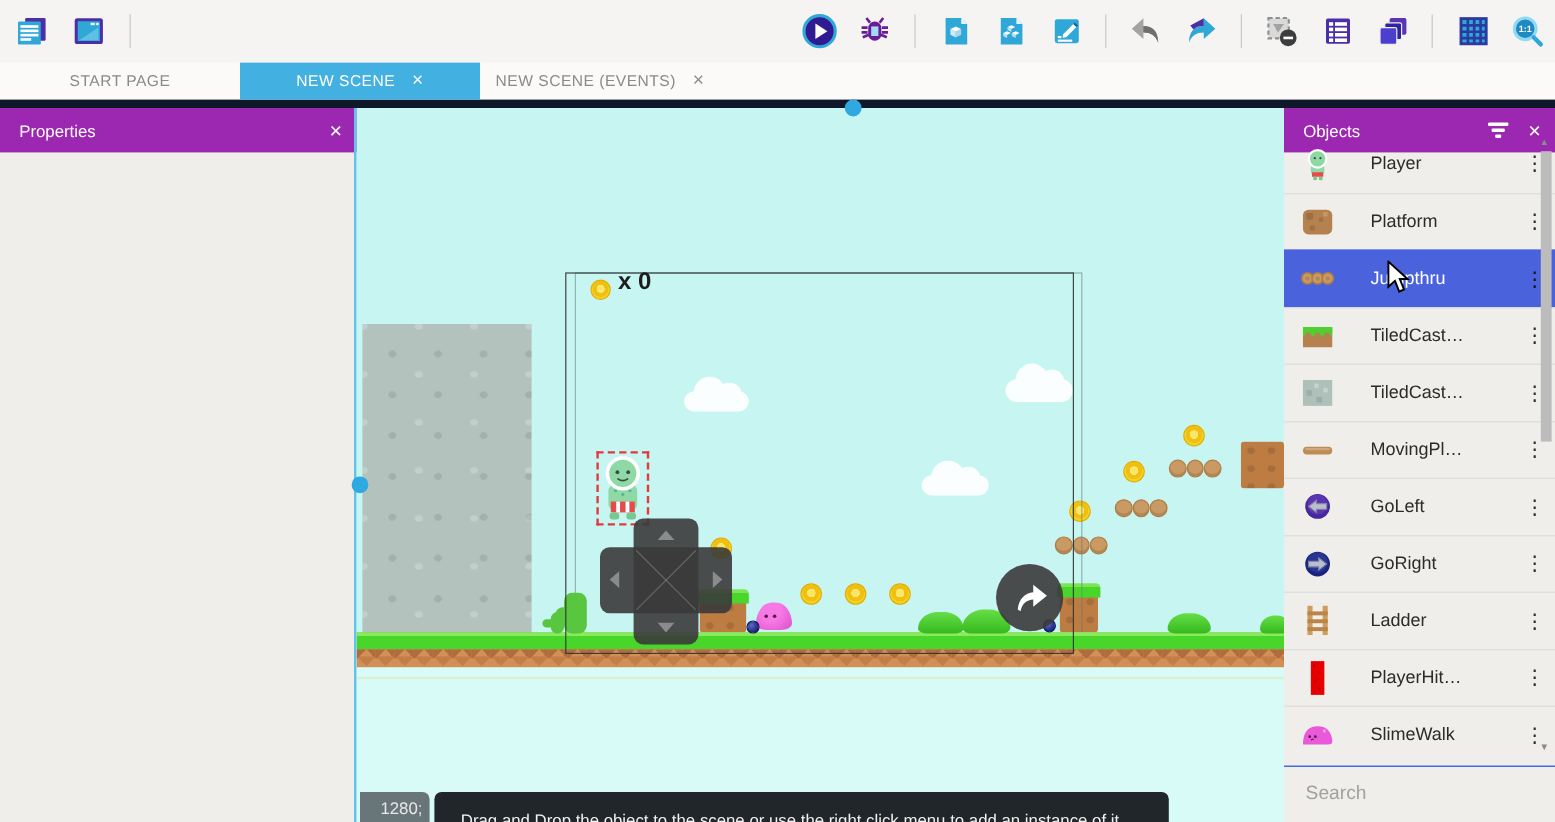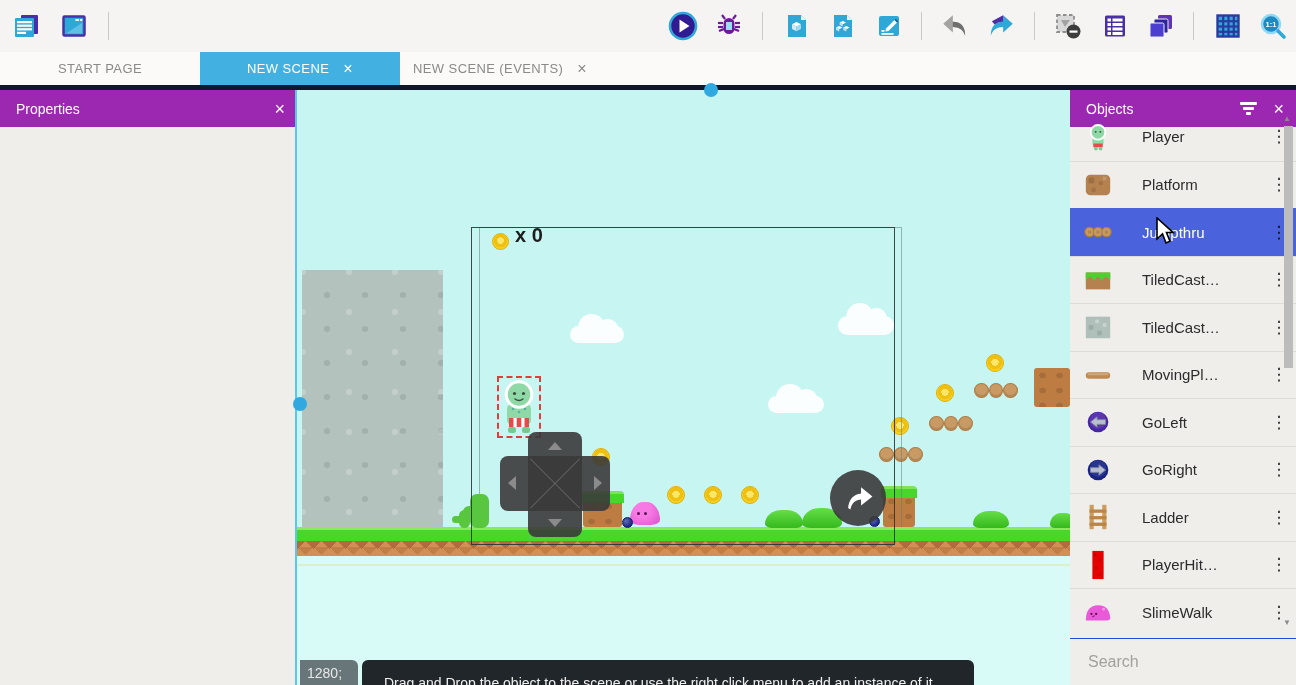--- a/index.html
+++ b/index.html
@@ -9,21 +9,21 @@
   
   .toolbar { position:relative; height:52px; background:#f5f4f2;
     display:flex; align-items:center; justify-content:space-between; }
   .tb-group { display:flex; align-items:center; }
   .tb-left { padding-left:10px; gap:18px; }
   .tb-right { padding-right:8px; gap:16px; }
   .tb-btn { width:30px; height:30px; display:flex; align-items:center; justify-content:flex-end; cursor:pointer; }
   .tb-divider { width:1px; height:28px; background:#c9c9c7; margin:0 2px; }
 
   
-  .tabbar { height:38px; background:#fbfaf8; border-bottom:5px solid #0f172a; display:flex; }
+  .tabbar { height:38px; background:#fbfaf8; border-bottom:7px solid #0f172a; display:flex; }
   .tab { width:200px; display:flex; align-items:center; justify-content:center; gap:14px;
     font-size:13px; letter-spacing:.4px; color:#8a8a8a; cursor:pointer; }
   .tab.active { background:#43b0e2; color:#fff;text-align:center; }
   .tab .tab-close { font-size:16px; line-height:1; color:#8a8a8a; cursor:pointer; }
   .tab.active .tab-close { color:#fff; }
 
   
   .main { position:relative; height:595px; background:#c7f5f2; }
 
   
@@ -139,21 +139,21 @@
   .searchbox input { flex:1; border:none; outline:none; background:transparent;
     font-size:16px; color:#333; font-family:"Liberation Sans",sans-serif; }
   .searchbox input::placeholder { color:#a3a19d; }
 
   
   .tooltip { position:absolute; left:362px; top:549px; width:612px; height:46px; background:#20262a;
     border-radius:6px 6px 0 0; color:#f2f2f2; font-size:14px; display:flex; align-items:center;
     padding-left:22px; z-index:25;margin-top:21px; }
   .size-badge { position:absolute; left:300px; top:570px; width:58px; height:25px;
     background:rgba(88,98,103,.88); border-radius:0 6px 0 0; color:#e8e8e8; font-size:14px;
-    display:flex; align-items:center; padding-left:7px; z-index:20; }
+    display:flex; align-items:center; padding-left:17px; z-index:20; }
   .cursor { position:absolute; left:1155px; top:127px; z-index:40; }
 </style>
 </head>
 <body>
 
 <div class="toolbar">
   <div class="tb-group tb-left">
     <div class="tb-btn">
       <svg width="28" height="28" viewBox="0 0 28 28">
           <rect x="9" y="3" width="17" height="19" rx="1" fill="#4b2fa6"></rect>

